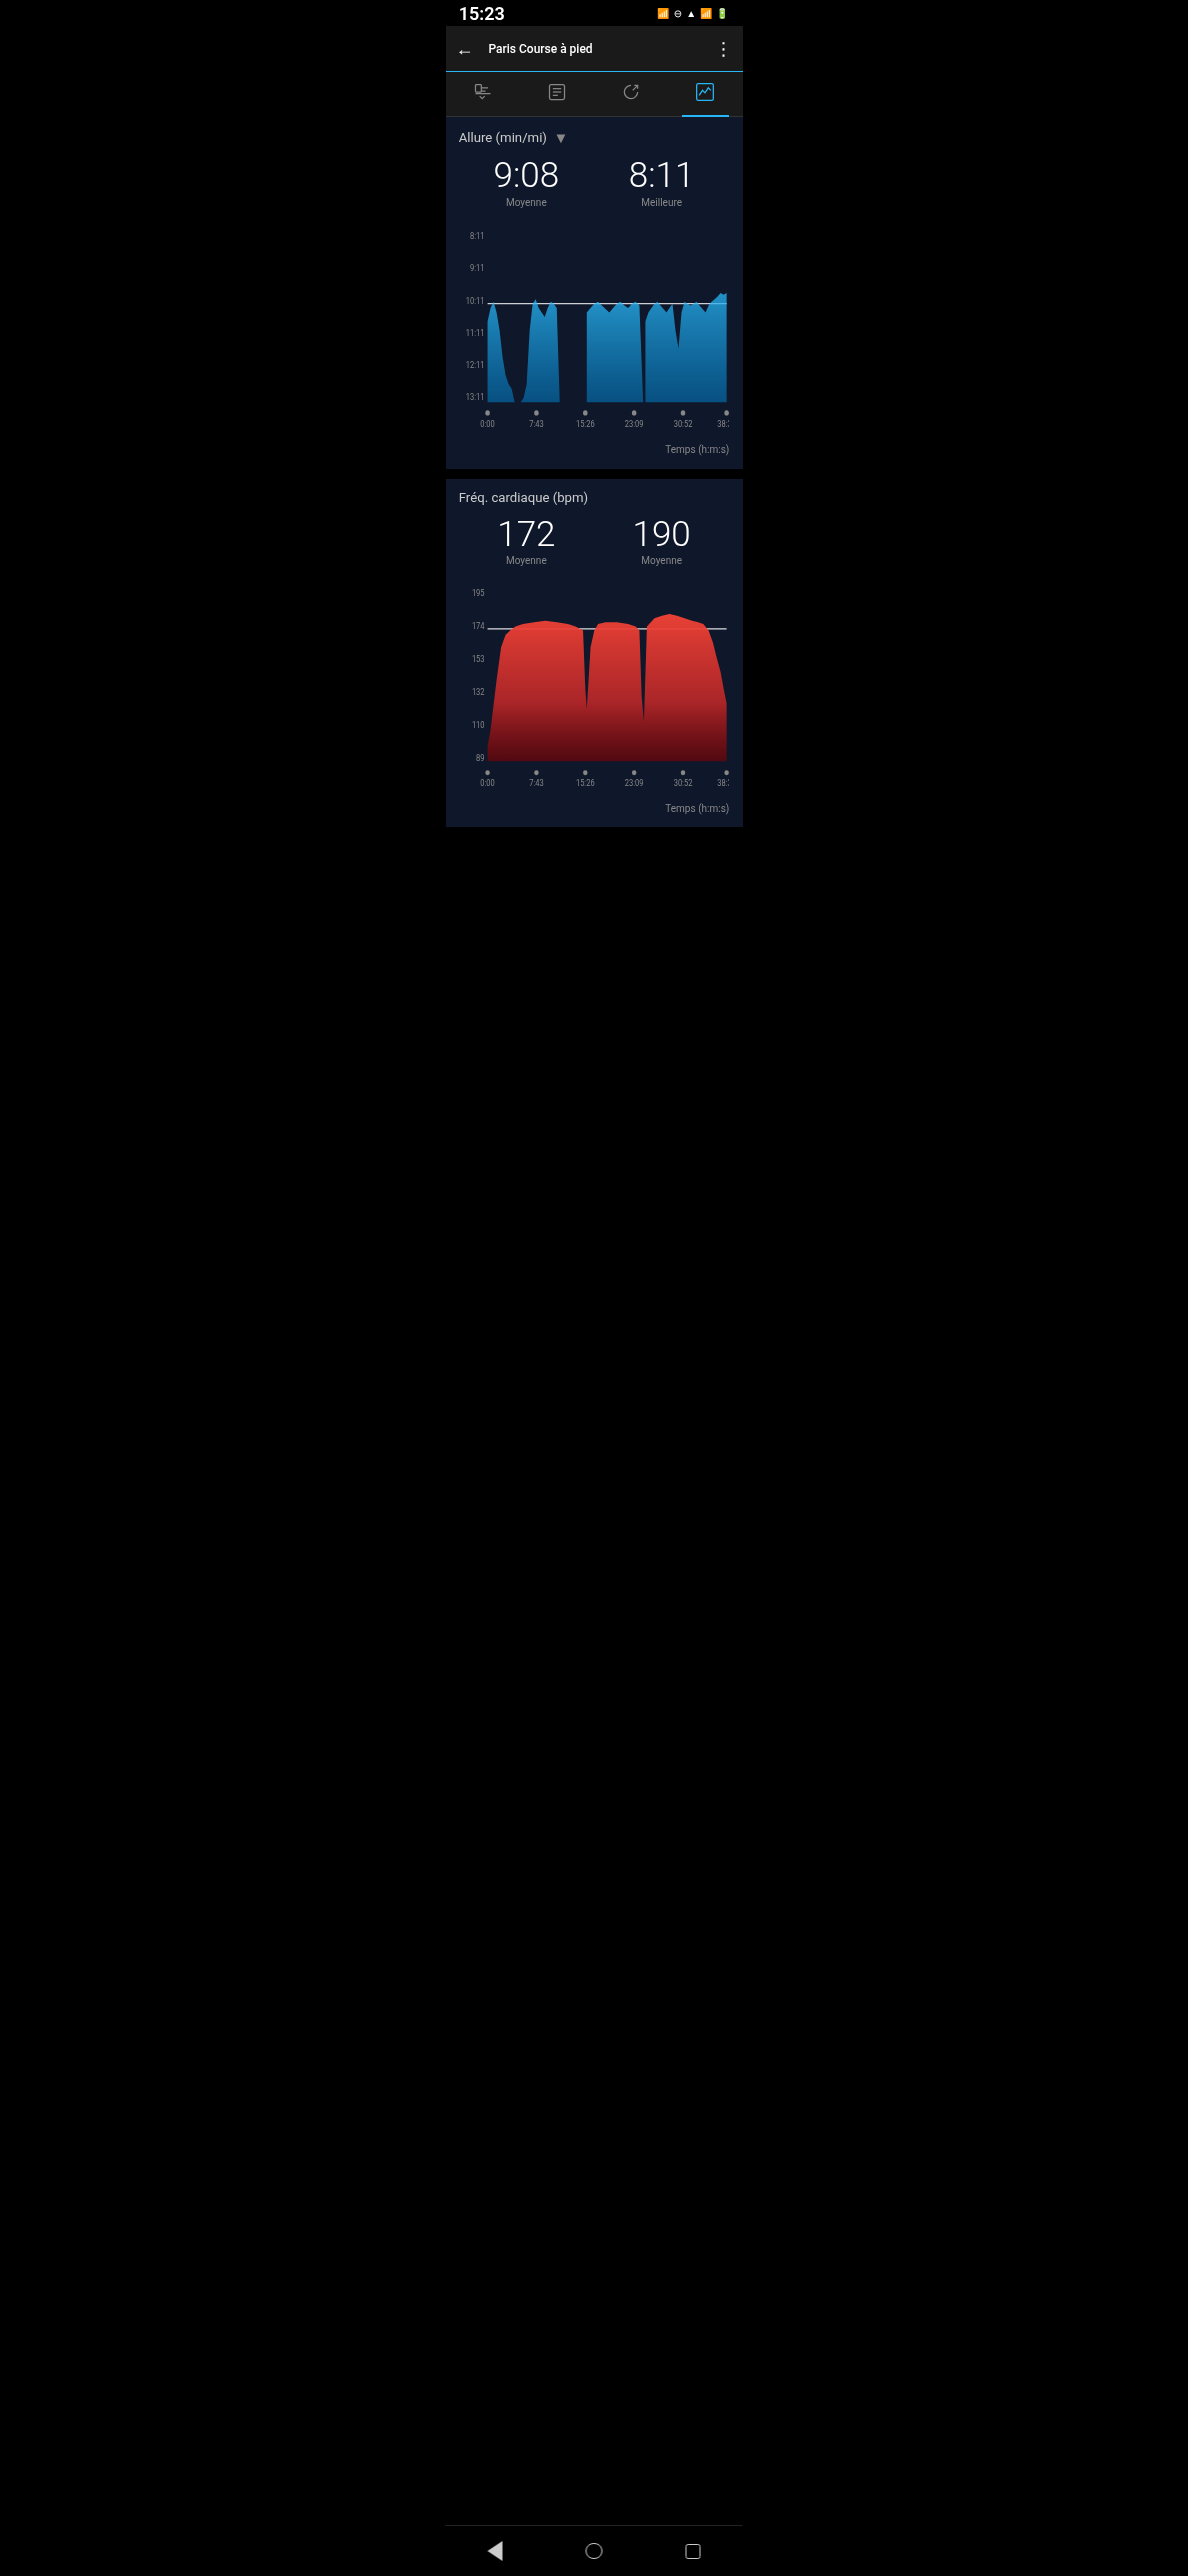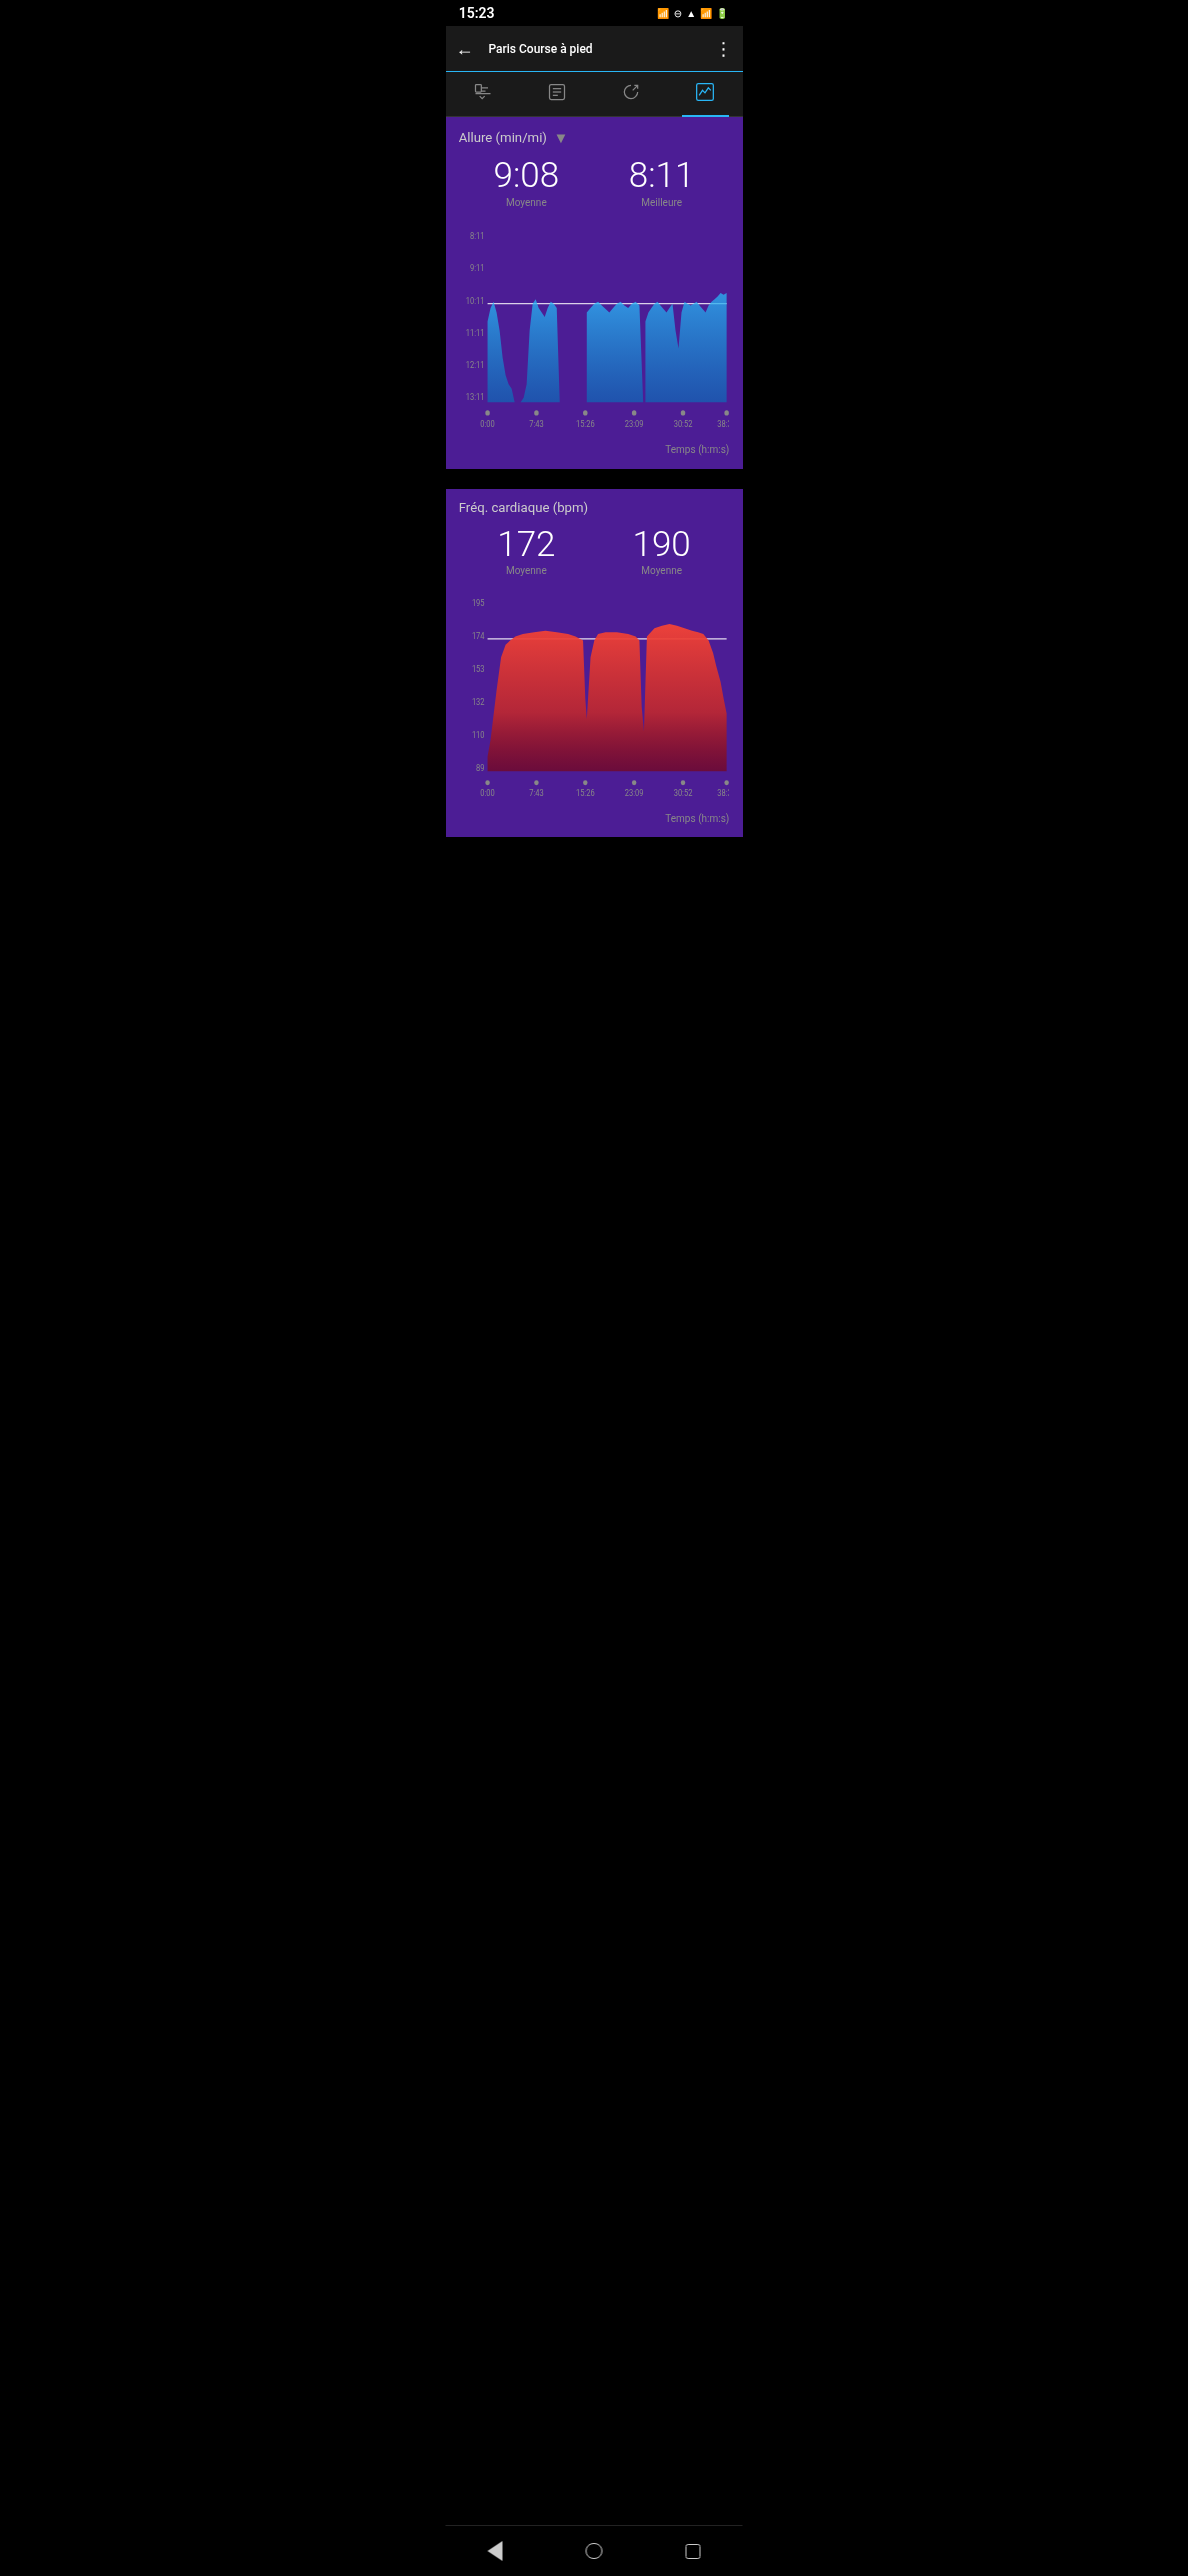--- a/index.html
+++ b/index.html
@@ -17,21 +17,21 @@
     
     .status-bar {
       background: #000;
       display: flex;
       justify-content: space-between;
       align-items: center;
       padding: 5px 13.2px;
       height: 26.4px;
     }
     .status-time {
-      font-size: 14px;
+      font-size: 18px;
       font-weight: 600;
       color: #fff;
     }
     .status-icons {
       display: flex;
       align-items: center;
       gap: 4.1px;
     }
     .status-icons span {
       font-size: 10px;
@@ -95,23 +95,23 @@
     .tab-icon {
       font-size: 18px;
       color: #888;
     }
     .tab-item.active .tab-icon {
       color: #29b6f6;
     }
 
     
     .section {
-      background: #4c1d95;
+      background: #0f172a;
       padding: 11.6px 13.2px 10px;
-      margin-bottom: 20px;
+      margin-bottom: 10px;
     }
     .section-header {
       display: flex;
       align-items: center;
       gap: 6.6px;
       margin-bottom: 11.6px;
     }
     .section-title {
       font-size: 13.2px;
       color: #ccc;

